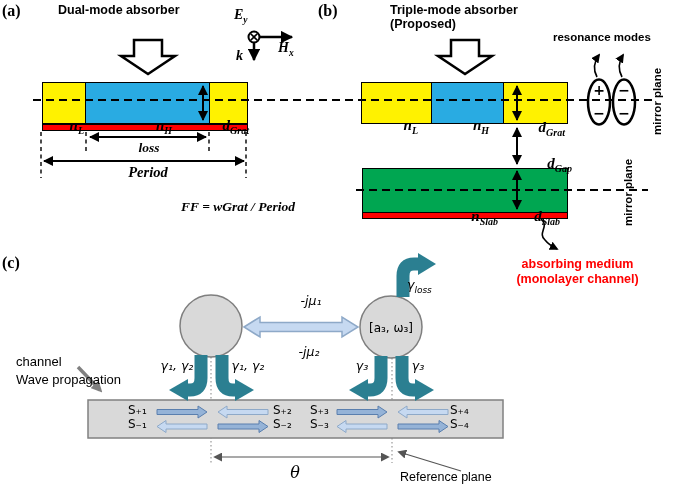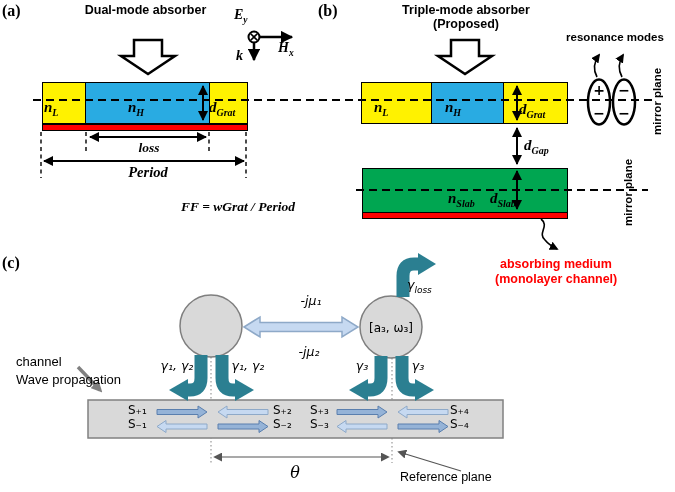--- a/index.html
+++ b/index.html
@@ -6,31 +6,31 @@
   #fig{position:relative;width:675px;height:492px;background:#fff;overflow:hidden;
        font-family:"Liberation Sans","DejaVu Sans",sans-serif;}
   .blk{position:absolute;border:1.5px solid #000;box-sizing:border-box;}
   .yellow{background:var(--low_index_yellow);}
   .blue{background:var(--high_index_blue);}
   .redstrip{background:var(--absorber_red);border-width:1px;}
   .green{background:var(--slab_green);}
   .ovl{position:absolute;left:0;top:0;z-index:3;}
   .t{position:absolute;z-index:4;color:#000;white-space:nowrap;}
   .tag{font:700 16px "Liberation Serif","DejaVu Serif",serif;}
-  .ttl{font:700 12.5px "Liberation Sans","DejaVu Sans",sans-serif;text-align:center;}
-  .ser{font:700 italic 15px "Liberation Serif","DejaVu Serif",serif;text-align:left;}
+  .ttl{font:700 12.5px "Liberation Sans","DejaVu Sans",sans-serif;}
+  .ser{font:700 italic 15px "Liberation Serif","DejaVu Serif",serif;text-align:right;margin-top:18px;}
   .ser sub{font-size:10px;line-height:0;}
   .ser2{font:700 italic 13.5px "Liberation Serif","DejaVu Serif",serif;text-align:center;}
   .axlab{font:700 italic 14px "Liberation Serif","DejaVu Serif",serif;}
   .axlab sub{font-size:9.5px;line-height:0;}
   .cml{font:400 12px "DejaVu Sans",sans-serif;text-align:center;}
   .cmi{font:italic 12.5px "DejaVu Sans",sans-serif;text-align:center;}
   .cmi sub{font-size:9px;line-height:0;}
   .sans{font:400 13px "Liberation Sans","DejaVu Sans",sans-serif;}
-  .redtxt{color:var(--annotation_red);font:700 12.5px "Liberation Sans","DejaVu Sans",sans-serif;text-align:left;}
+  .redtxt{color:var(--annotation_red);font:700 12.5px "Liberation Sans","DejaVu Sans",sans-serif;text-align:center;}
   .vert{writing-mode:vertical-rl;transform:rotate(180deg);font:700 11.5px "Liberation Sans","DejaVu Sans",sans-serif;text-align:center;}
   .sign{font:700 14px "DejaVu Sans",sans-serif;text-align:center;width:16px;}
   .dash{stroke:#000;stroke-width:2.2;stroke-dasharray:8 5;}
   .tick{stroke:#000;stroke-width:1.4;stroke-dasharray:4 3.5;}
   .dim{stroke:#000;stroke-width:2;}
   .axis{stroke:#000;stroke-width:2.5;}
   .thin{stroke:#000;stroke-width:1.6;fill:none;}
   .dot{stroke:#909090;stroke-width:1.1;stroke-dasharray:1.5 2.5;}
   .chan{fill:var(--channel_gray);stroke:#808080;stroke-width:1.5;}
   .circ{fill:var(--channel_gray);stroke:#7f7f7f;stroke-width:1.5;}
@@ -168,21 +168,21 @@
   <div class="t ser2" style="left:108px;top:164px;width:80px;font-size:14.5px">Period</div>
 
   <div class="t tag" style="left:318px;top:2px">(b)</div>
   <div class="t ttl" style="left:390px;top:17px;width:152px">(Proposed)</div>
   <div class="t ttl" style="left:390px;top:3px;width:152px">Triple-mode absorber</div>
   <div class="t ser" style="left:374px;top:99px;width:44px"><span>n</span><sub>L</sub></div>
   <div class="t ser" style="left:445px;top:99px;width:44px"><span>n</span><sub>H</sub></div>
   <div class="t ser" style="left:519px;top:101px;width:46px"><span>d</span><sub>Grat</sub></div>
   <div class="t ser" style="left:524px;top:137px;width:48px"><span>d</span><sub>Gap</sub></div>
   <div class="t ser" style="left:448px;top:190px;width:50px"><span>n</span><sub>Slab</sub></div>
-  <div class="t ser" style="left:490px;top:190px;width:48px"><span>d</span><sub>Slab</sub></div>
+  <div class="t ser" style="left:512px;top:190px;width:48px"><span>d</span><sub>Slab</sub></div>
   <div class="t ttl" style="left:553px;top:31px;width:124px;font-size:11.5px">resonance modes</div>
   <div class="t sign" style="left:591px;top:82px">+</div>
   <div class="t sign" style="left:591px;top:105px">−</div>
   <div class="t sign" style="left:616px;top:82px">−</div>
   <div class="t sign" style="left:616px;top:105px">−</div>
   <div class="t vert" style="left:651px;top:62px;height:78px">mirror plane</div>
   <div class="t vert" style="left:622px;top:153px;height:78px">mirror plane</div>
   <div class="t redtxt" style="left:500px;top:257px;width:155px">absorbing medium</div>
   <div class="t redtxt" style="left:495px;top:272px;width:165px">(monolayer channel)</div>
 

